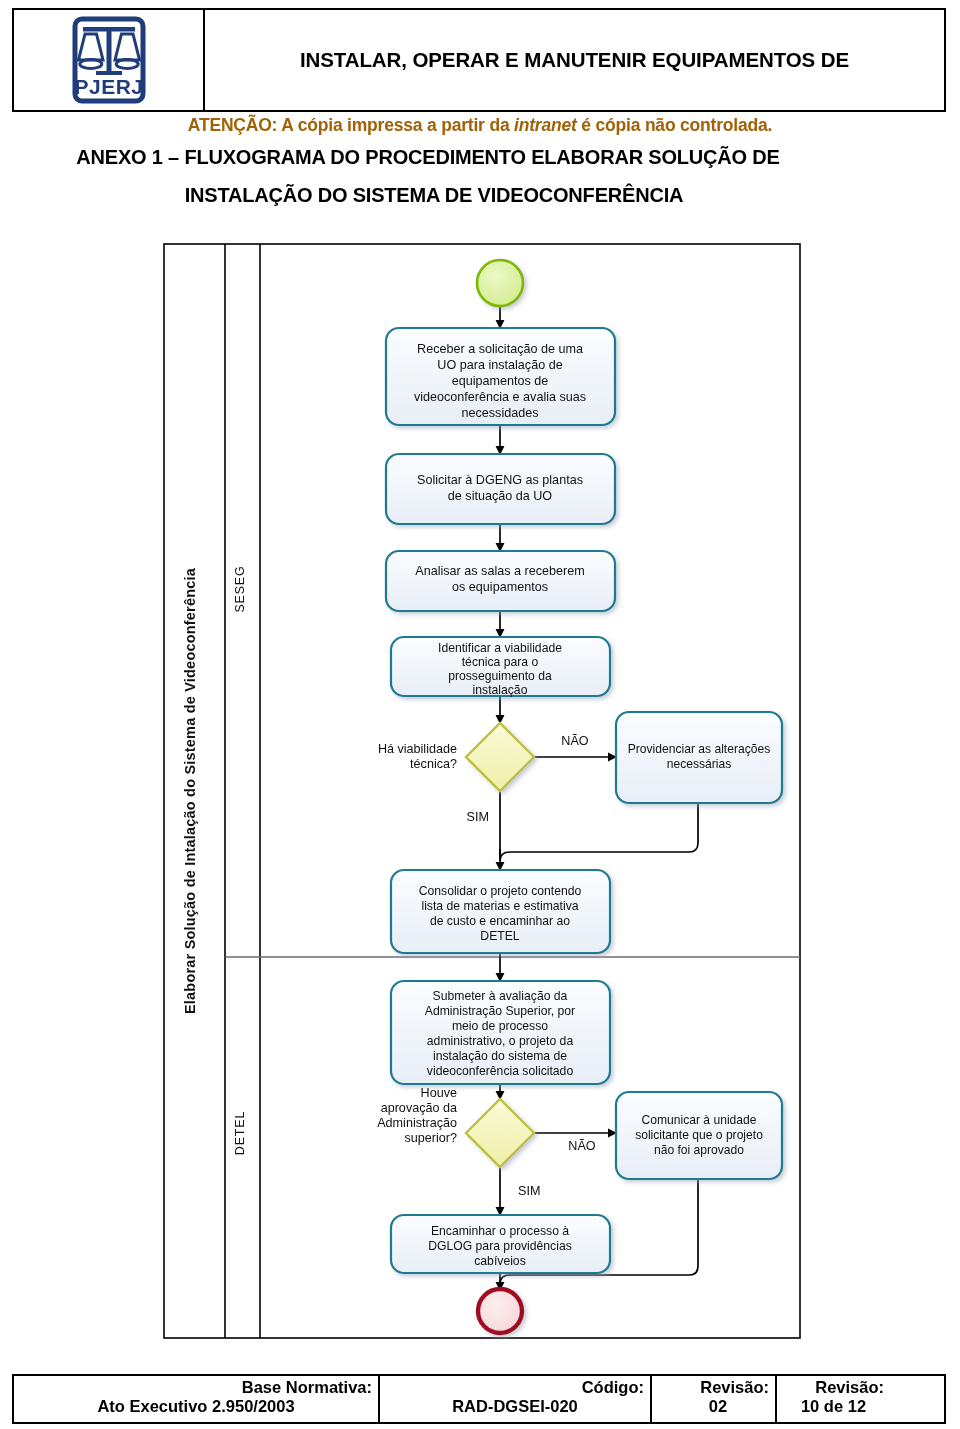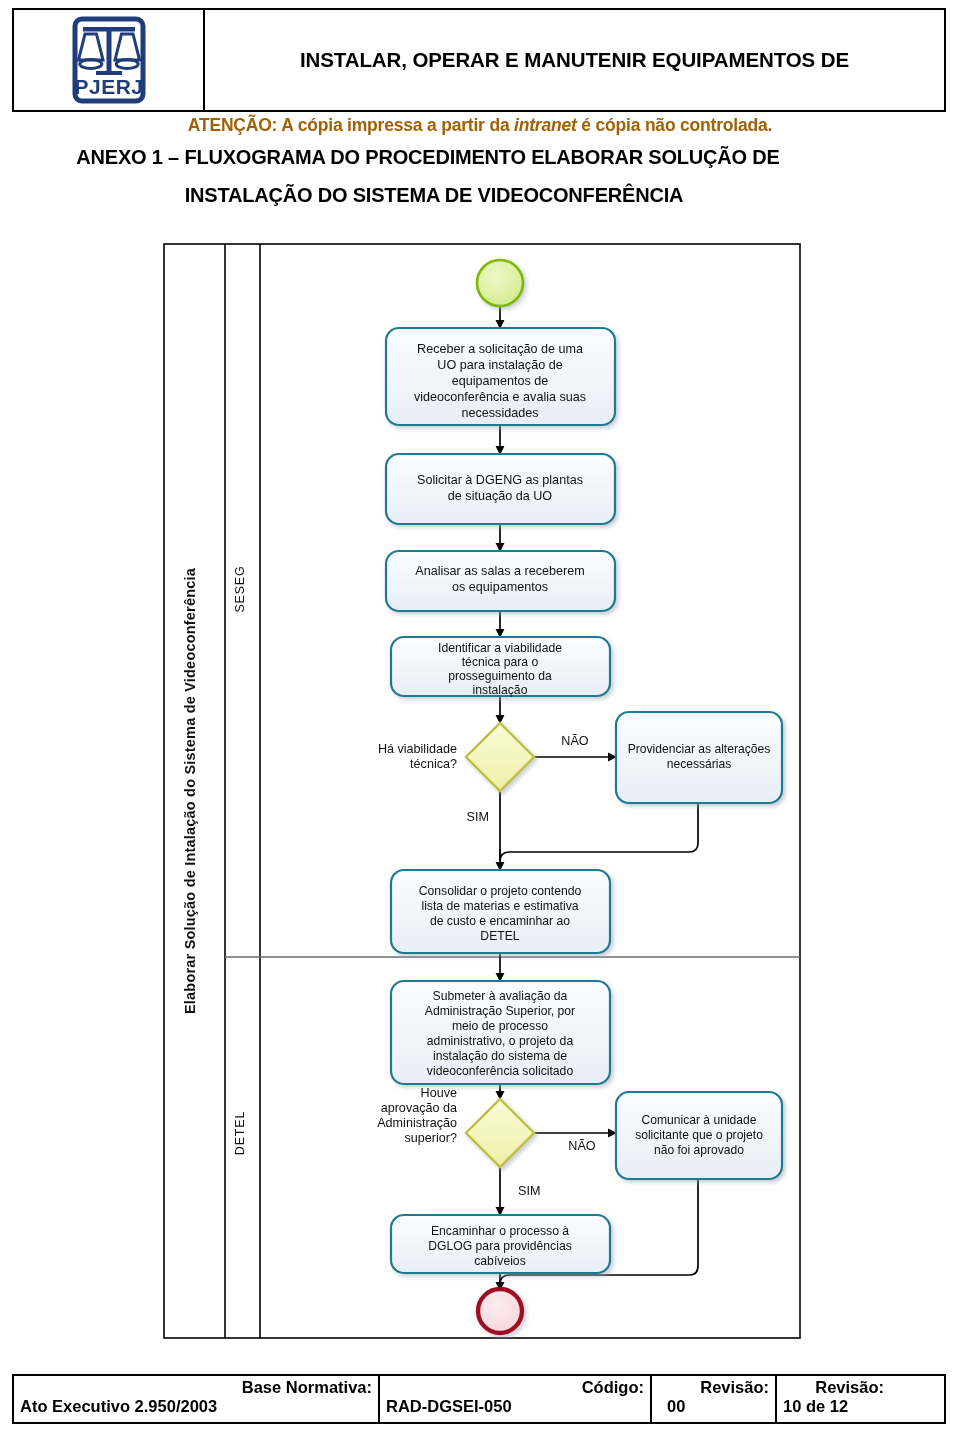--- a/index.html
+++ b/index.html
@@ -121,21 +121,21 @@
   .f-cell:last-child { border-right: none; }
   .f-label {
     font-size: 16.5px;
     font-weight: bold;
     text-align: right;
     line-height: 1.18;
   }
   .f-value {
     font-size: 16.5px;
     font-weight: bold;
-    text-align: left;
+    text-align: center;
     line-height: 1.18;
   }
   #f-base   { width: 366px; }
   #f-codigo { width: 272px; }
   #f-rev    { width: 125px; padding-left: 15px; }
   #f-pag    { width: 113px; }
 </style>
 </head>
 <body>
 
@@ -334,25 +334,25 @@
     </svg>
   </div>
 
   <div id="footer-table">
     <div class="f-cell" id="f-base">
       <div class="f-label">Base Normativa:</div>
       <div class="f-value">Ato Executivo 2.950/2003</div>
     </div>
     <div class="f-cell" id="f-codigo">
       <div class="f-label">Código:</div>
-      <div class="f-value">RAD-DGSEI-050</div>
+      <div class="f-value">RAD-DGSEI-020</div>
     </div>
     <div class="f-cell" id="f-rev">
       <div class="f-label">Revisão:</div>
-      <div class="f-value">00</div>
+      <div class="f-value">02</div>
     </div>
     <div class="f-cell" id="f-pag">
       <div class="f-label">Revisão:</div>
       <div class="f-value">10 de 12</div>
     </div>
   </div>
 
 </div>
 
 </body></html>

